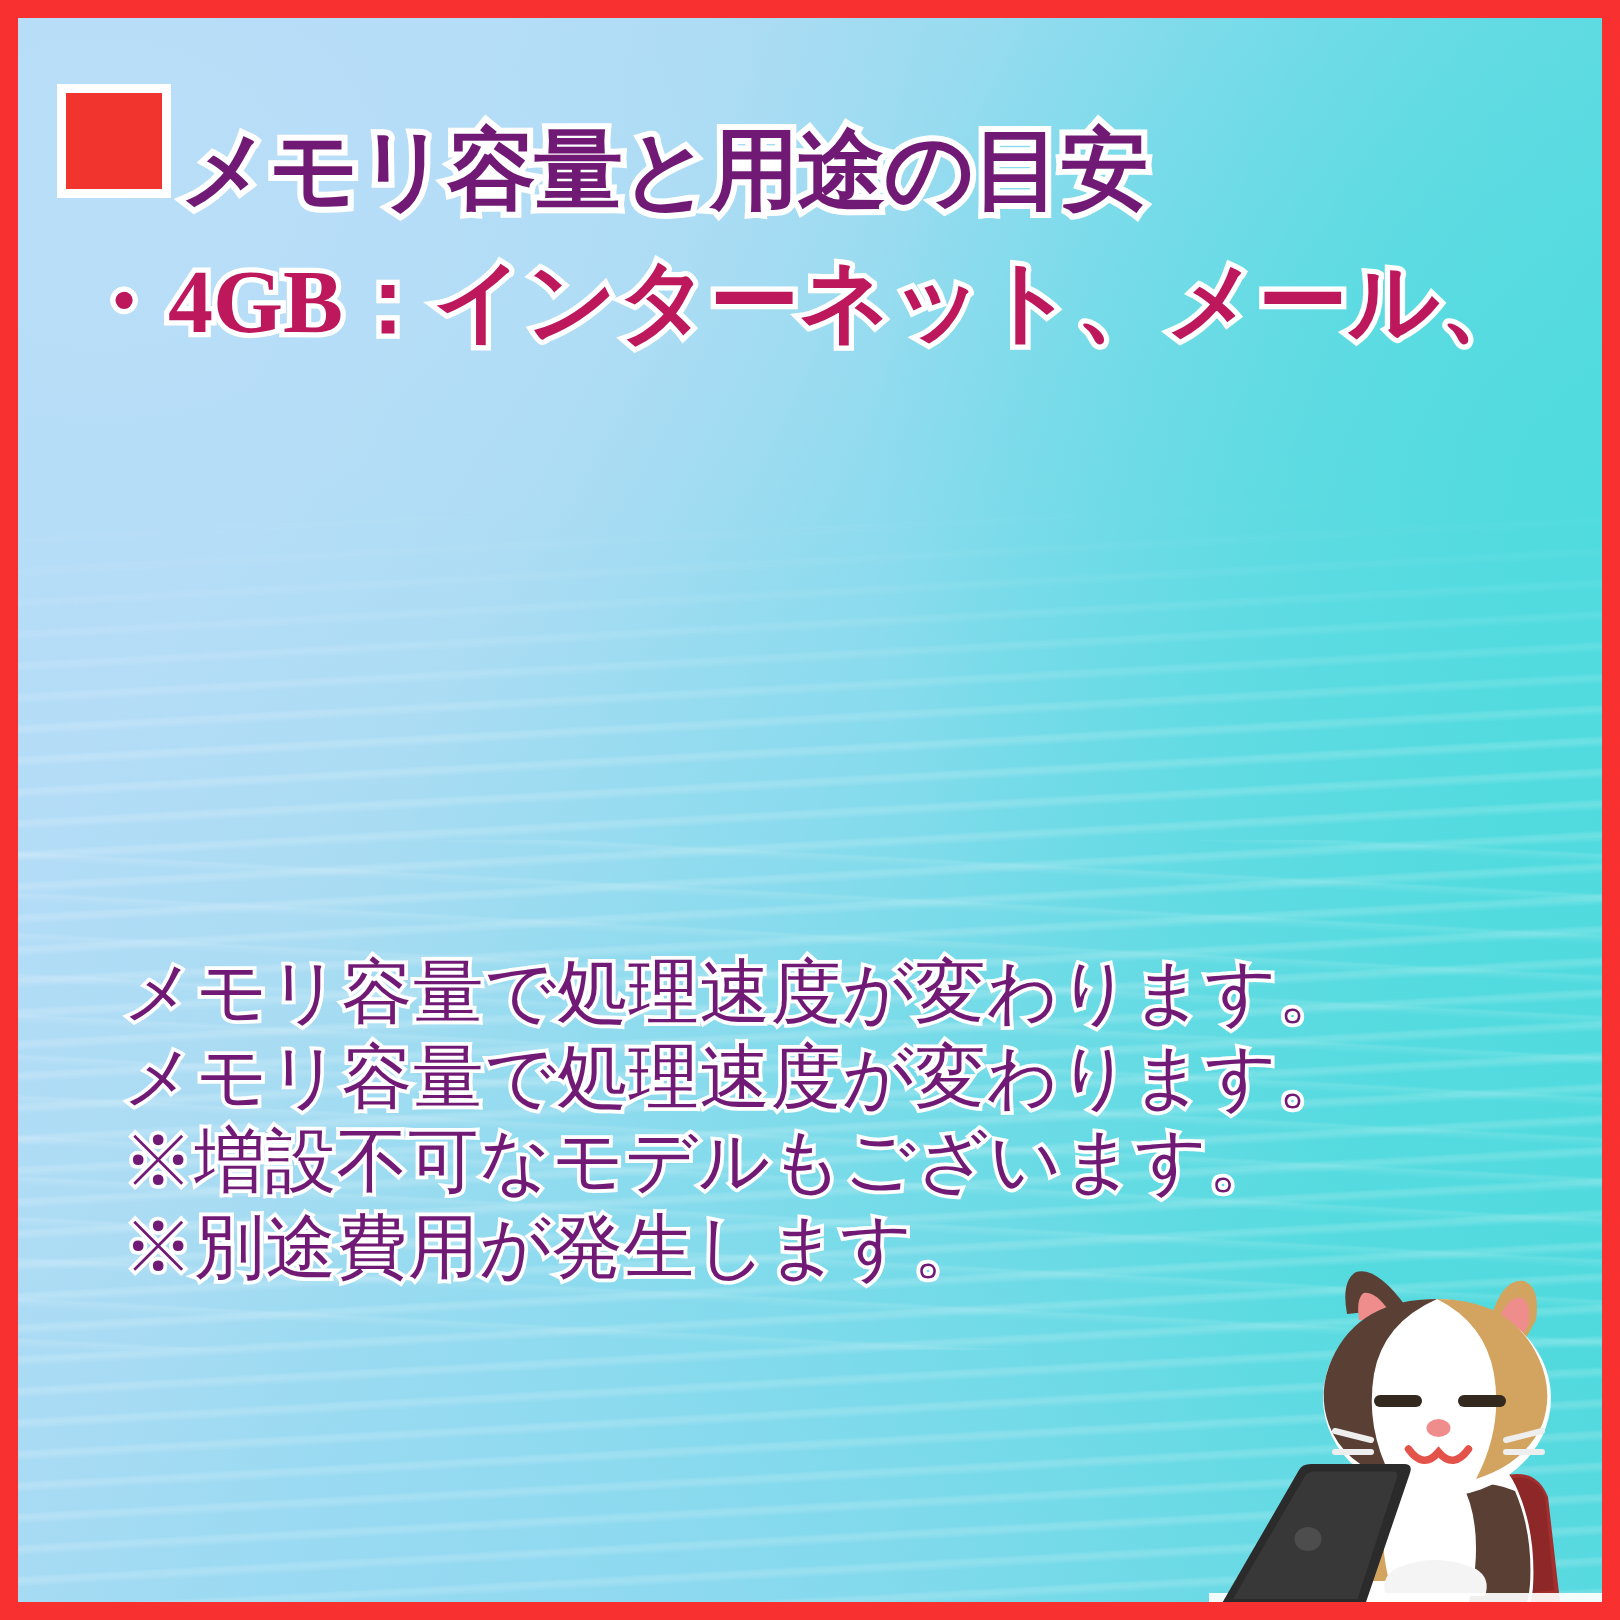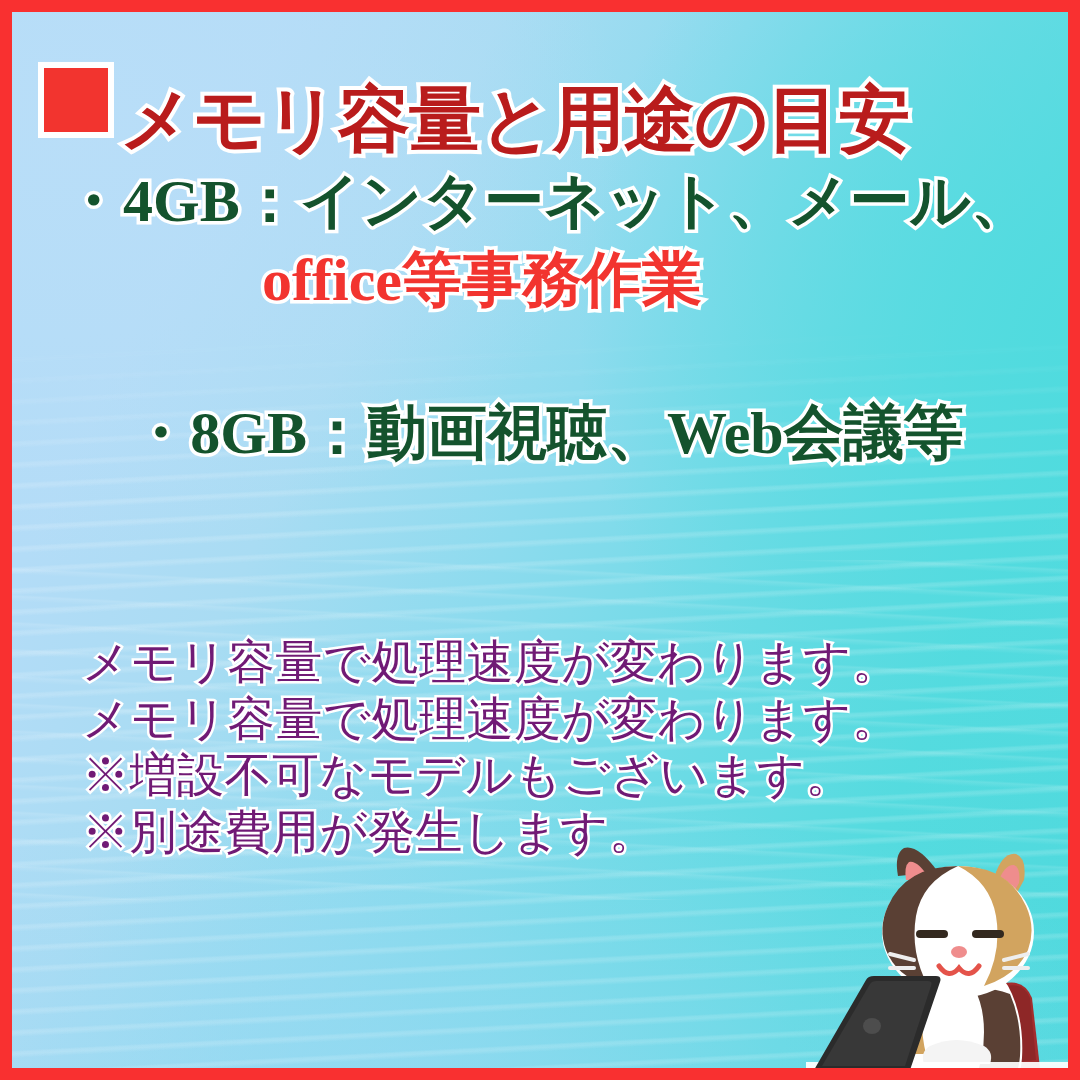--- a/index.html
+++ b/index.html
@@ -100,43 +100,42 @@
     width: 64px;
     height: 64px;
     background: #f2342f;
     border: 6px solid #ffffff;
     box-sizing: content-box;
     flex: 0 0 auto;
     position: relative;
     top: 2px;
   }
   .title-text {
-    font-size: 72px;
-    font-weight: bold;
-    color: #b91c1c;
+    font-size: 59px;
+    font-weight: bold;
+    color: #701a75;
     -webkit-text-stroke: 8px #ffffff;
     paint-order: stroke fill;
     margin-top: 44px;
   }
 
   .bullets {
     position: absolute;
     left: 52px;
     top: 162px;
     width: 990px;
   }
   .bullet-line {
     font-size: 60px;
     font-weight: bold;
     line-height: 1.32;
-    color: #14532d;
+    color: #be185d;
     -webkit-text-stroke: 7px #ffffff;
     paint-order: stroke fill;
     white-space: nowrap;
-    text-align: center;
   }
   .bullet-sub {
     font-size: 60px;
     font-weight: bold;
     line-height: 1.32;
     color: #f2342f;
     -webkit-text-stroke: 7px #ffffff;
     paint-order: stroke fill;
     padding-left: 210px;
     white-space: nowrap;
@@ -186,28 +185,24 @@
 
     <div class="title">
       <span class="sqmark"></span>
       <span class="title-text">メモリ容量と用途の目安</span>
     </div>
 
     <div class="bullets">
 
       <div>
         <div class="bullet-line">・4GB：インターネット、メール、</div>
-        <div class="bullet-sub">office等事務作業</div>
       </div>
 
       <div class="gap-a"></div>
 
-      <div>
-        <div class="bullet-line">・8GB：動画視聴、Web会議等</div>
-      </div>
 
       <div class="gap-b"></div>
 
 
     </div>
 
     <div class="notes">
       <div class="note-line">メモリ容量で処理速度が変わります。</div>
       <div class="note-line">メモリ容量で処理速度が変わります。</div>
       <div class="note-line">※増設不可なモデルもございます。</div>

